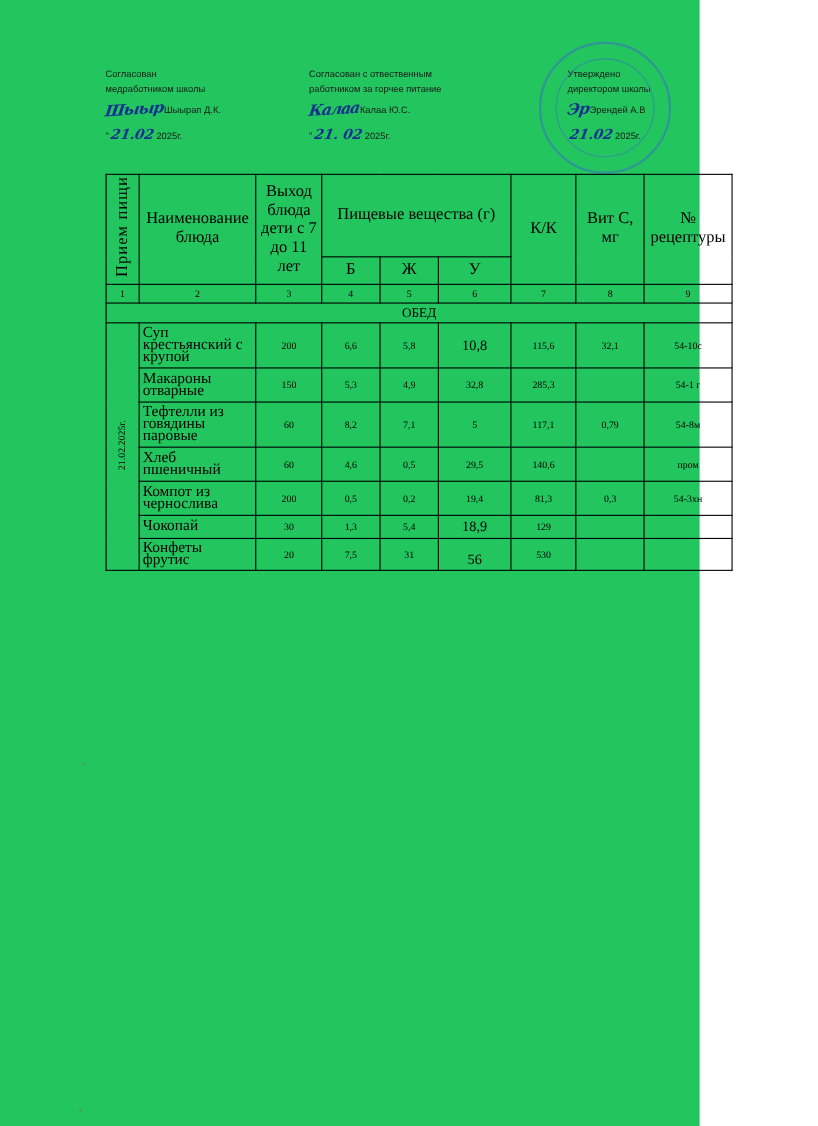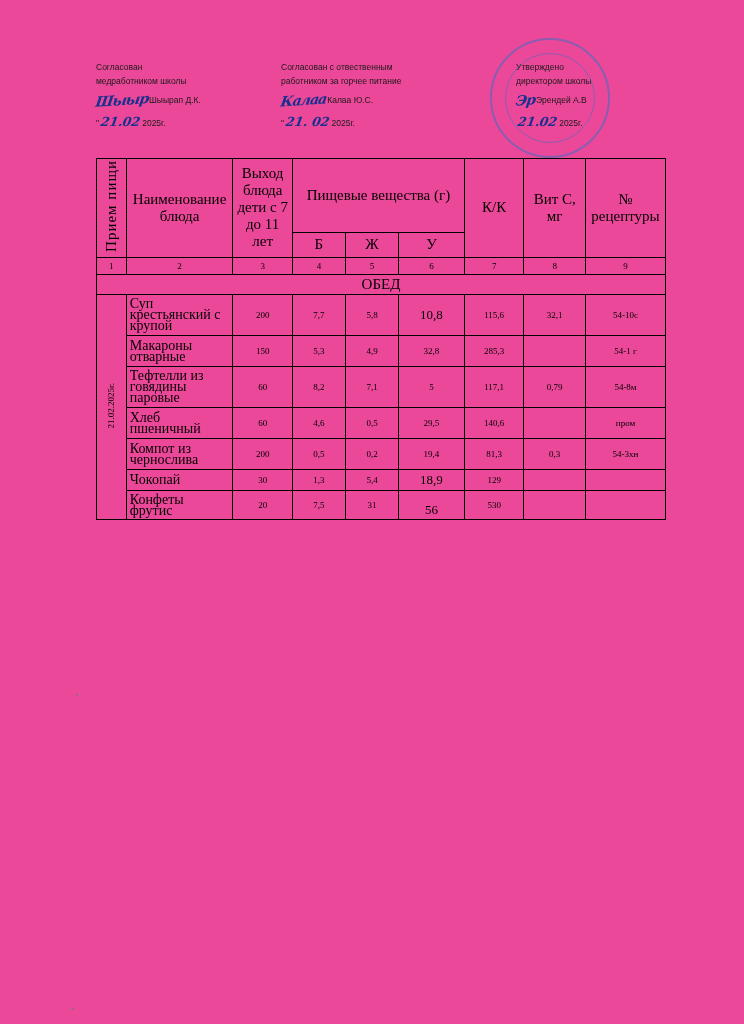--- a/index.html
+++ b/index.html
@@ -11,23 +11,23 @@
     width: 744px;
     height: 1024px;
     position: relative;
     font-family: "Liberation Serif", serif;
     color: #111;
     overflow: hidden;
   }
   .page {
     position: absolute;
     left: 0; top: 0;
-    width: 744px;
+    width: 636px;
     height: 1024px;
-    background: #ec4899;
+    background: #22c55e;
   }
 
   
   .approvals {
     position: absolute;
     left: 96px;
     top: 60px;
     width: 570px;
     height: 80px;
   }
@@ -151,21 +151,21 @@
     letter-spacing: 1px;
   }
   .numrow td {
     text-align: center;
     height: 14px;
     font-size: 9px;
   }
   .obed {
     text-align: center;
     font-weight: bold;
-    font-size: 15px;
+    font-size: 12px;
     height: 15px;
   }
   .dish {
     text-align: left;
     font-size: 14px;
     line-height: 11px;
     padding-left: 4px;
   }
   .ctr { text-align: center; }
   .big {
@@ -289,21 +289,21 @@
       <tr>
         <td class="obed" colspan="9">ОБЕД</td>
       </tr>
 
       <tr>
         <td class="daycell" rowspan="7">
           <span class="vtext">21.02.2025г.</span>
         </td>
         <td class="dish" style="height:38px">Суп крестьянский с крупой</td>
         <td class="ctr">200</td>
-        <td class="ctr">7,7</td>
+        <td class="ctr">6,6</td>
         <td class="ctr">5,8</td>
         <td class="ctr big">10,8</td>
         <td class="ctr">115,6</td>
         <td class="ctr">32,1</td>
         <td class="ctr">54-10с</td>
       </tr>
 
       <tr>
         <td class="dish" style="height:28px">Макароны отварные</td>
         <td class="ctr">150</td>

